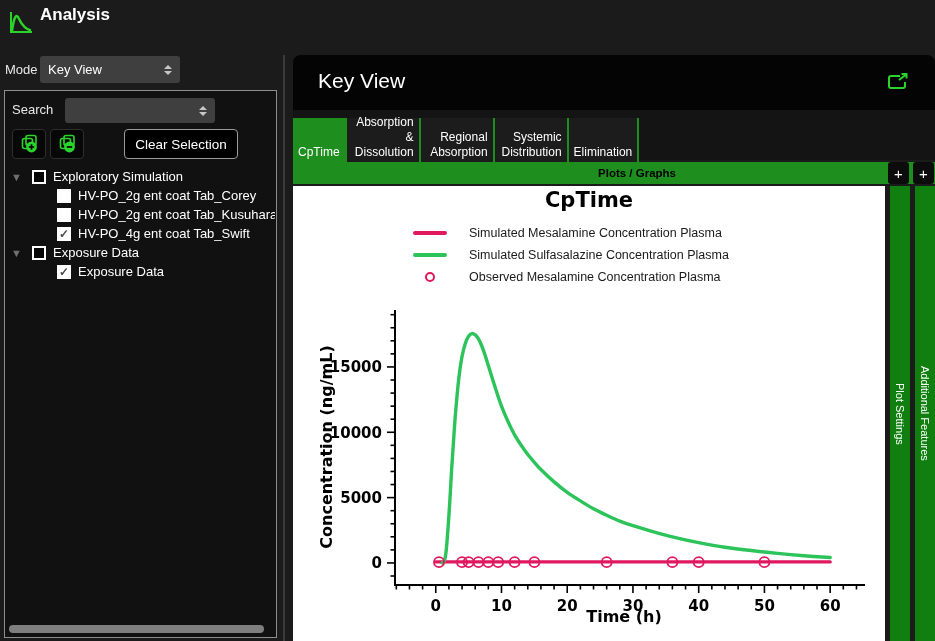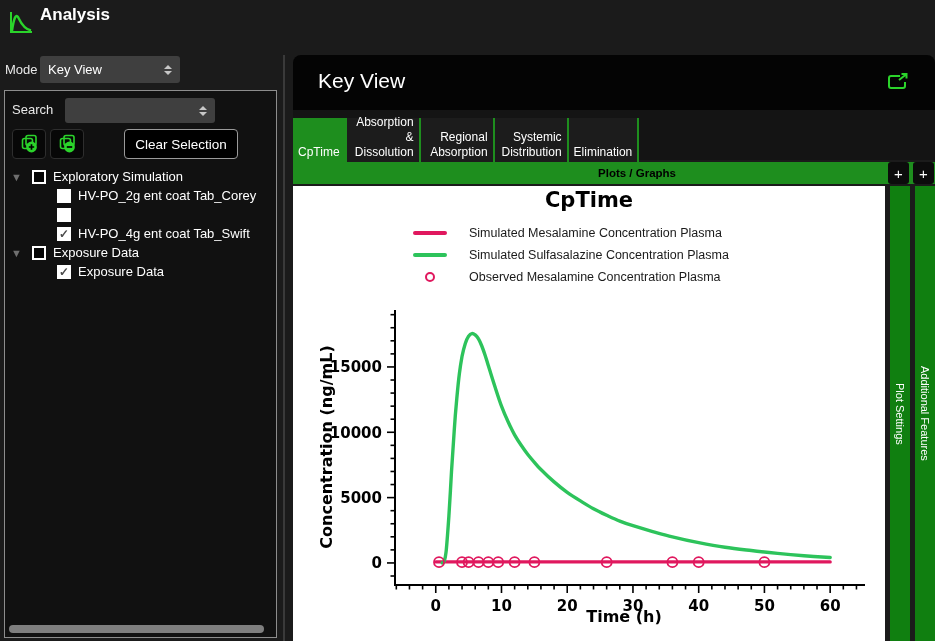--- a/index.html
+++ b/index.html
@@ -148,20 +148,21 @@
           <span class="tri">▼</span>
           <span class="cb indet"></span>
           <span class="tree-label">Exploratory Simulation</span>
         </div>
         <div class="tree-row child">
           <span class="cb off"></span>
           <span class="tree-label">HV-PO_2g ent coat Tab_Corey</span>
         </div>
         <div class="tree-row child">
           <span class="cb off"></span>
+          <span class="tree-label">HV-PO_2g ent coat Tab_Kusuhara</span>
         </div>
         <div class="tree-row child">
           <span class="cb on">✓</span>
           <span class="tree-label">HV-PO_4g ent coat Tab_Swift</span>
         </div>
         <div class="tree-row parent">
           <span class="tri">▼</span>
           <span class="cb indet"></span>
           <span class="tree-label">Exposure Data</span>
         </div>

